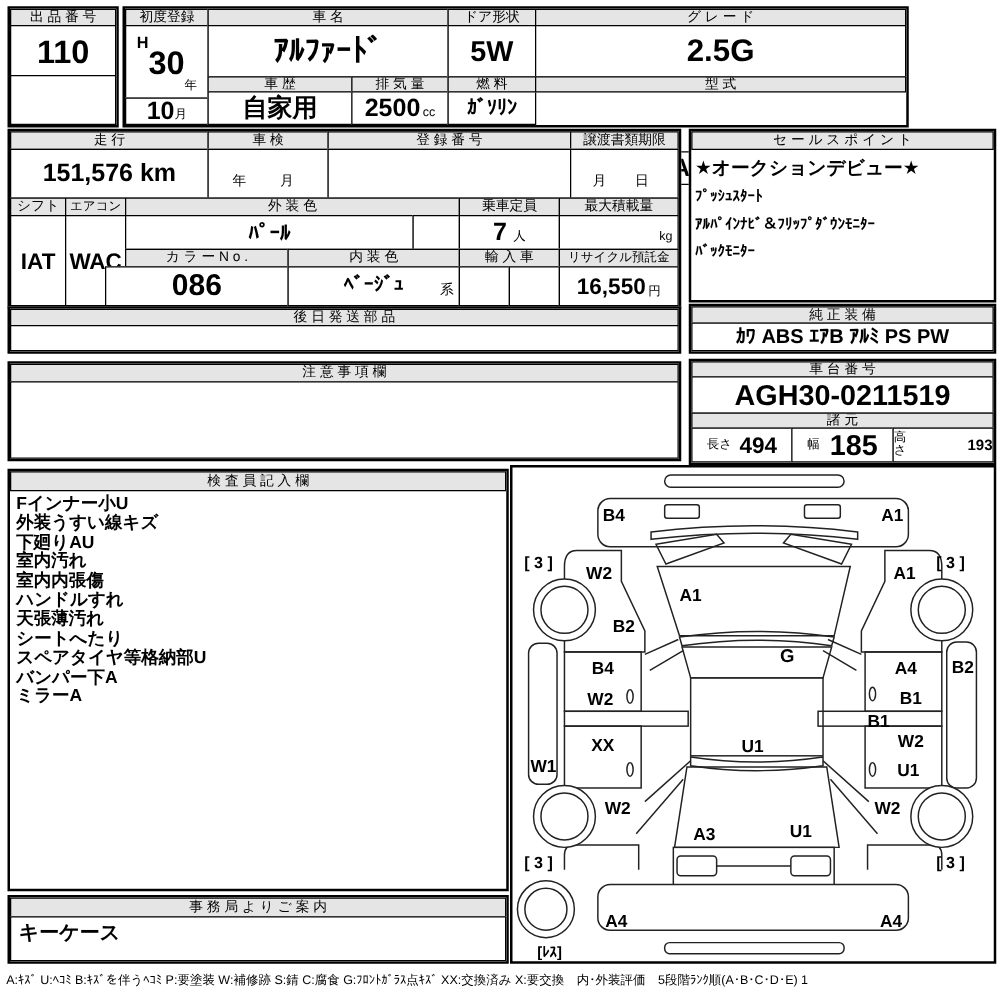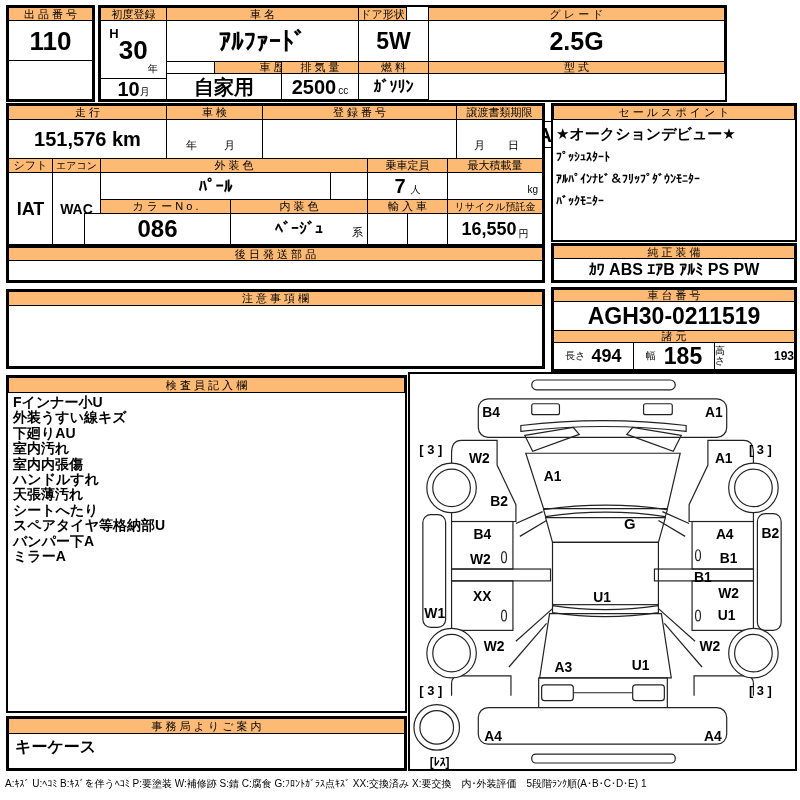--- a/index.html
+++ b/index.html
@@ -1,20 +1,20 @@
 <!DOCTYPE html>
 <html><head>
 <meta charset="utf-8">
 <style>
   html,body{margin:0;padding:0;}
   body{width:800px;height:800px;background:#fff;font-family:"Liberation Sans","DejaVu Sans",sans-serif;color:#000;}
   .sheet{position:relative;width:800px;height:800px;background:#fff;overflow:hidden;}
   .blk{position:absolute;box-sizing:border-box;border:2px solid #000;background:#fff;}
   .cell{position:absolute;box-sizing:border-box;border:1px solid #000;background:#fff;display:flex;align-items:center;justify-content:center;overflow:hidden;line-height:1;}
-  .hdr{background:#fdba74;font-size:11px;font-weight:normal;}
+  .hdr{background:#e5e5e5;font-size:11px;font-weight:normal;}
   .v{font-weight:bold;}
   .small{font-size:10px;font-weight:normal;}
   .leftalign{justify-content:flex-start;}
   .rightalign{justify-content:flex-end;}
   .sales-line1{font-size:15px;font-weight:bold;padding:5px 3px 2px 3px;}
   .sales-line{font-size:12px;font-weight:bold;padding:4px 3px;}
   .insp-item{font-size:14px;font-weight:bold;line-height:15.4px;padding-left:5px;}
   .legend{position:absolute;left:5px;top:777px;width:792px;font-size:10px;white-space:nowrap;}
   svg text{font-family:"Liberation Sans","DejaVu Sans",sans-serif;font-weight:bold;}
 </style>
@@ -37,29 +37,29 @@
       <span class="v" style="font-size:26px;">30</span>
       <span class="small" style="align-self:flex-end;padding-bottom:4px;">年</span>
     </div>
     <div class="cell" style="left:0;top:71px;width:67px;height:22px;">
       <span class="v" style="font-size:20px;">10</span>
       <span class="small" style="align-self:flex-end;padding-bottom:2px;">月</span>
     </div>
 
     <div class="cell hdr" style="left:66px;top:0;width:193px;height:14px;">車  名</div>
     <div class="cell v" style="left:66px;top:13px;width:193px;height:42px;font-size:25px;">ｱﾙﾌｧｰﾄﾞ</div>
-    <div class="cell hdr" style="left:66px;top:54px;width:116px;height:13px;margin-left:48px;">車 歴</div>
+    <div class="cell hdr" style="left:66px;top:54px;width:116px;height:13px;">車 歴</div>
     <div class="cell v" style="left:66px;top:66px;width:116px;height:27px;font-size:20px;">自家用</div>
     <div class="cell hdr" style="left:181px;top:54px;width:78px;height:13px;">排 気 量</div>
     <div class="cell" style="left:181px;top:66px;width:78px;height:27px;">
       <span class="v" style="font-size:20px;">2500</span>
       <span class="small" style="align-self:flex-end;padding:0 0 3px 2px;">cc</span>
     </div>
 
-    <div class="cell hdr" style="left:258px;top:0;width:49px;height:14px;">ドア形状</div>
+    <div class="cell hdr" style="left:258px;top:0;width:71px;height:14px;">ドア形状</div>
     <div class="cell v" style="left:258px;top:13px;width:71px;height:42px;font-size:23px;">5W</div>
     <div class="cell hdr" style="left:258px;top:54px;width:71px;height:13px;">燃 料</div>
     <div class="cell v" style="left:258px;top:66px;width:71px;height:27px;font-size:16px;">ｶﾞｿﾘﾝ</div>
 
     <div class="cell hdr" style="left:328px;top:0;width:297px;height:14px;">グ レ ー ド</div>
     <div class="cell v" style="left:328px;top:13px;width:297px;height:42px;font-size:25px;">2.5G</div>
     <div class="cell hdr" style="left:328px;top:54px;width:297px;height:13px;">型 式</div>
     <div class="cell v" style="left:328px;top:66px;width:297px;height:27px;font-size:20px;margin-top:48px;">DBA-AGH30W</div>
   </div>
 
@@ -76,21 +76,21 @@
     <div class="cell" style="left:254px;top:14px;width:195px;height:40px;"></div>
     <div class="cell small" style="left:448px;top:14px;width:87px;height:40px;align-items:flex-end;padding-bottom:7px;font-size:11px;letter-spacing:6px;">月　日</div>
 
     <div class="cell hdr" style="left:0;top:53px;width:45px;height:15px;letter-spacing:0;">シフト</div>
     <div class="cell hdr" style="left:44px;top:53px;width:49px;height:15px;letter-spacing:0;font-size:10px;">エアコン</div>
     <div class="cell hdr" style="left:92px;top:53px;width:268px;height:15px;">外 装 色</div>
     <div class="cell hdr" style="left:359px;top:53px;width:81px;height:15px;letter-spacing:0;">乗車定員</div>
     <div class="cell hdr" style="left:439px;top:53px;width:96px;height:15px;letter-spacing:0;">最大積載量</div>
 
     <div class="cell v" style="left:0;top:67px;width:45px;height:73px;font-size:18px;">IAT</div>
-    <div class="cell v" style="left:44px;top:67px;width:49px;height:73px;font-size:14px;">WAC</div>
+    <div class="cell v" style="left:44px;top:67px;width:49px;height:73px;font-size:18px;">WAC</div>
 
     <div class="cell v" style="left:92px;top:67px;width:231px;height:28px;font-size:17px;">ﾊﾟｰﾙ</div>
     <div class="cell" style="left:322px;top:67px;width:38px;height:28px;"></div>
     <div class="cell" style="left:359px;top:67px;width:81px;height:28px;">
       <span class="v" style="font-size:20px;">7</span>
       <span class="small" style="align-self:flex-end;padding:0 0 4px 5px;">人</span>
     </div>
     <div class="cell rightalign" style="left:439px;top:67px;width:96px;height:28px;">
       <span class="small" style="padding:8px 4px 0 0;align-self:flex-end;padding-bottom:4px;">kg</span>
     </div>

